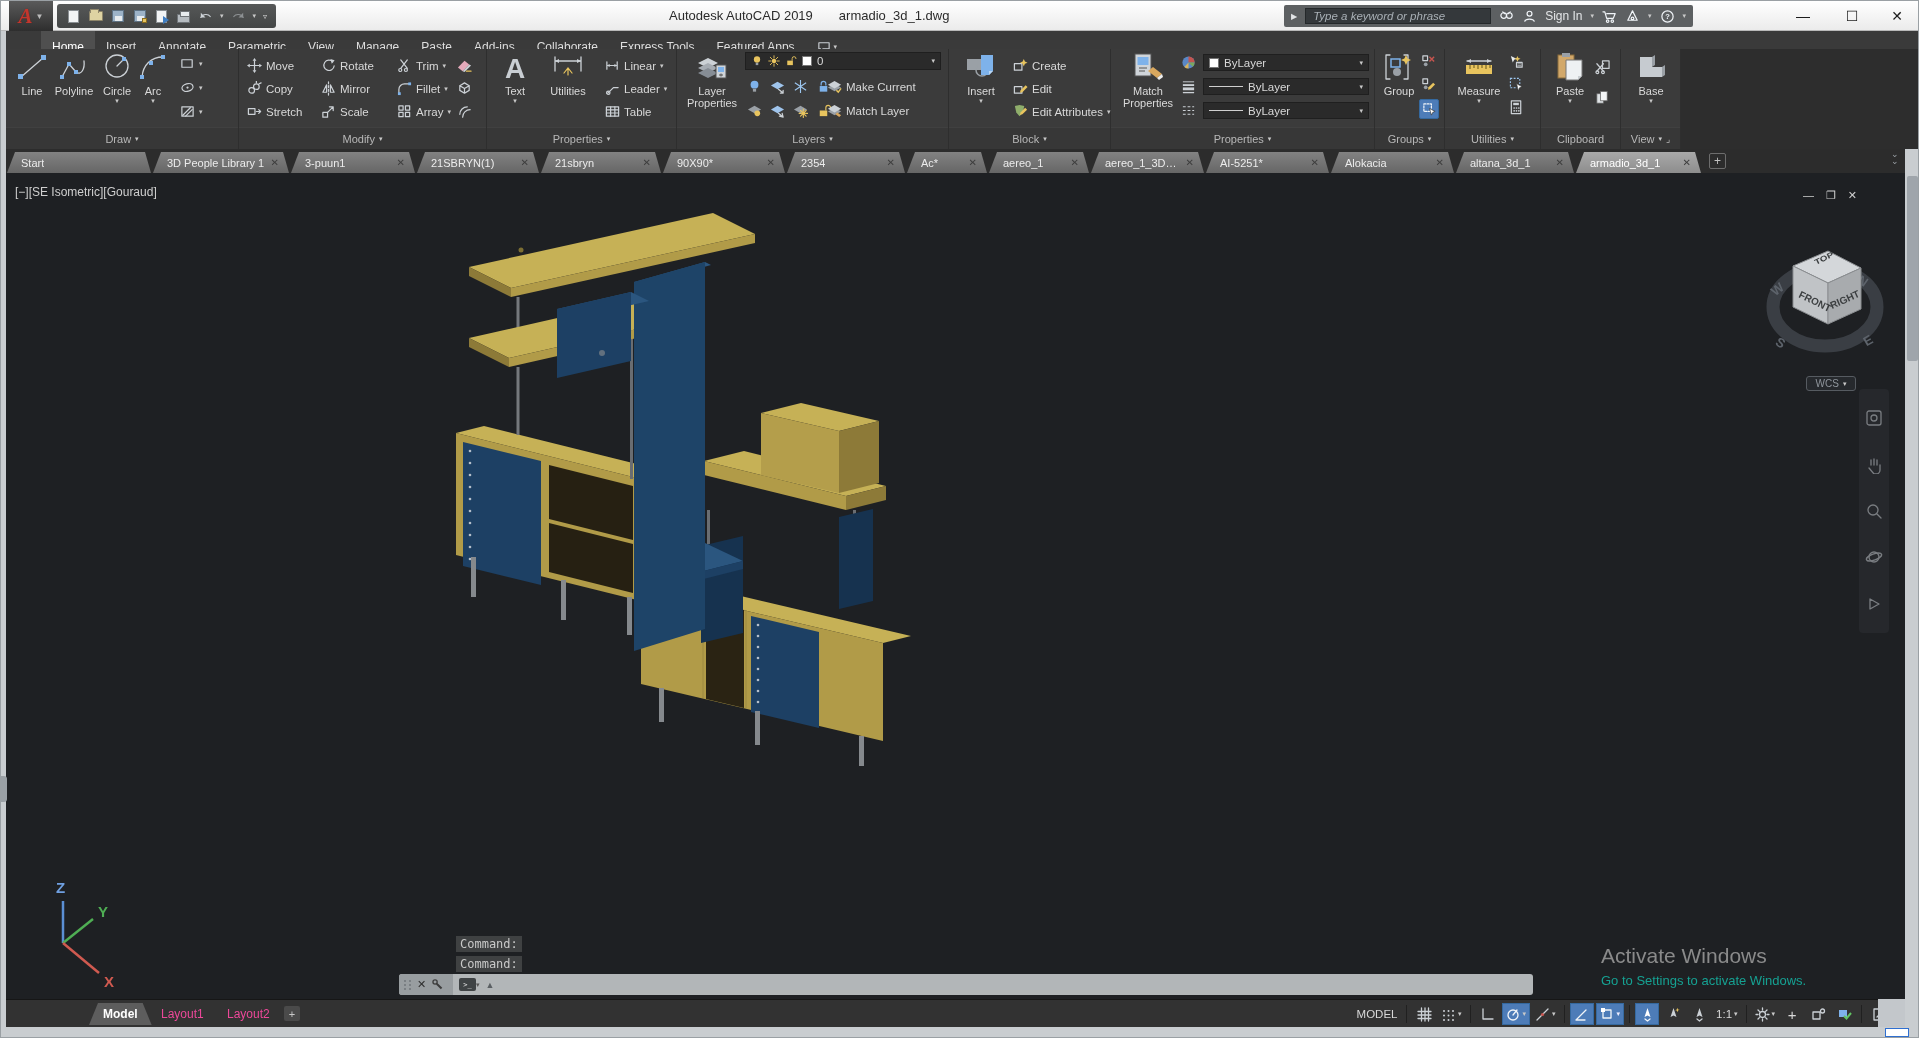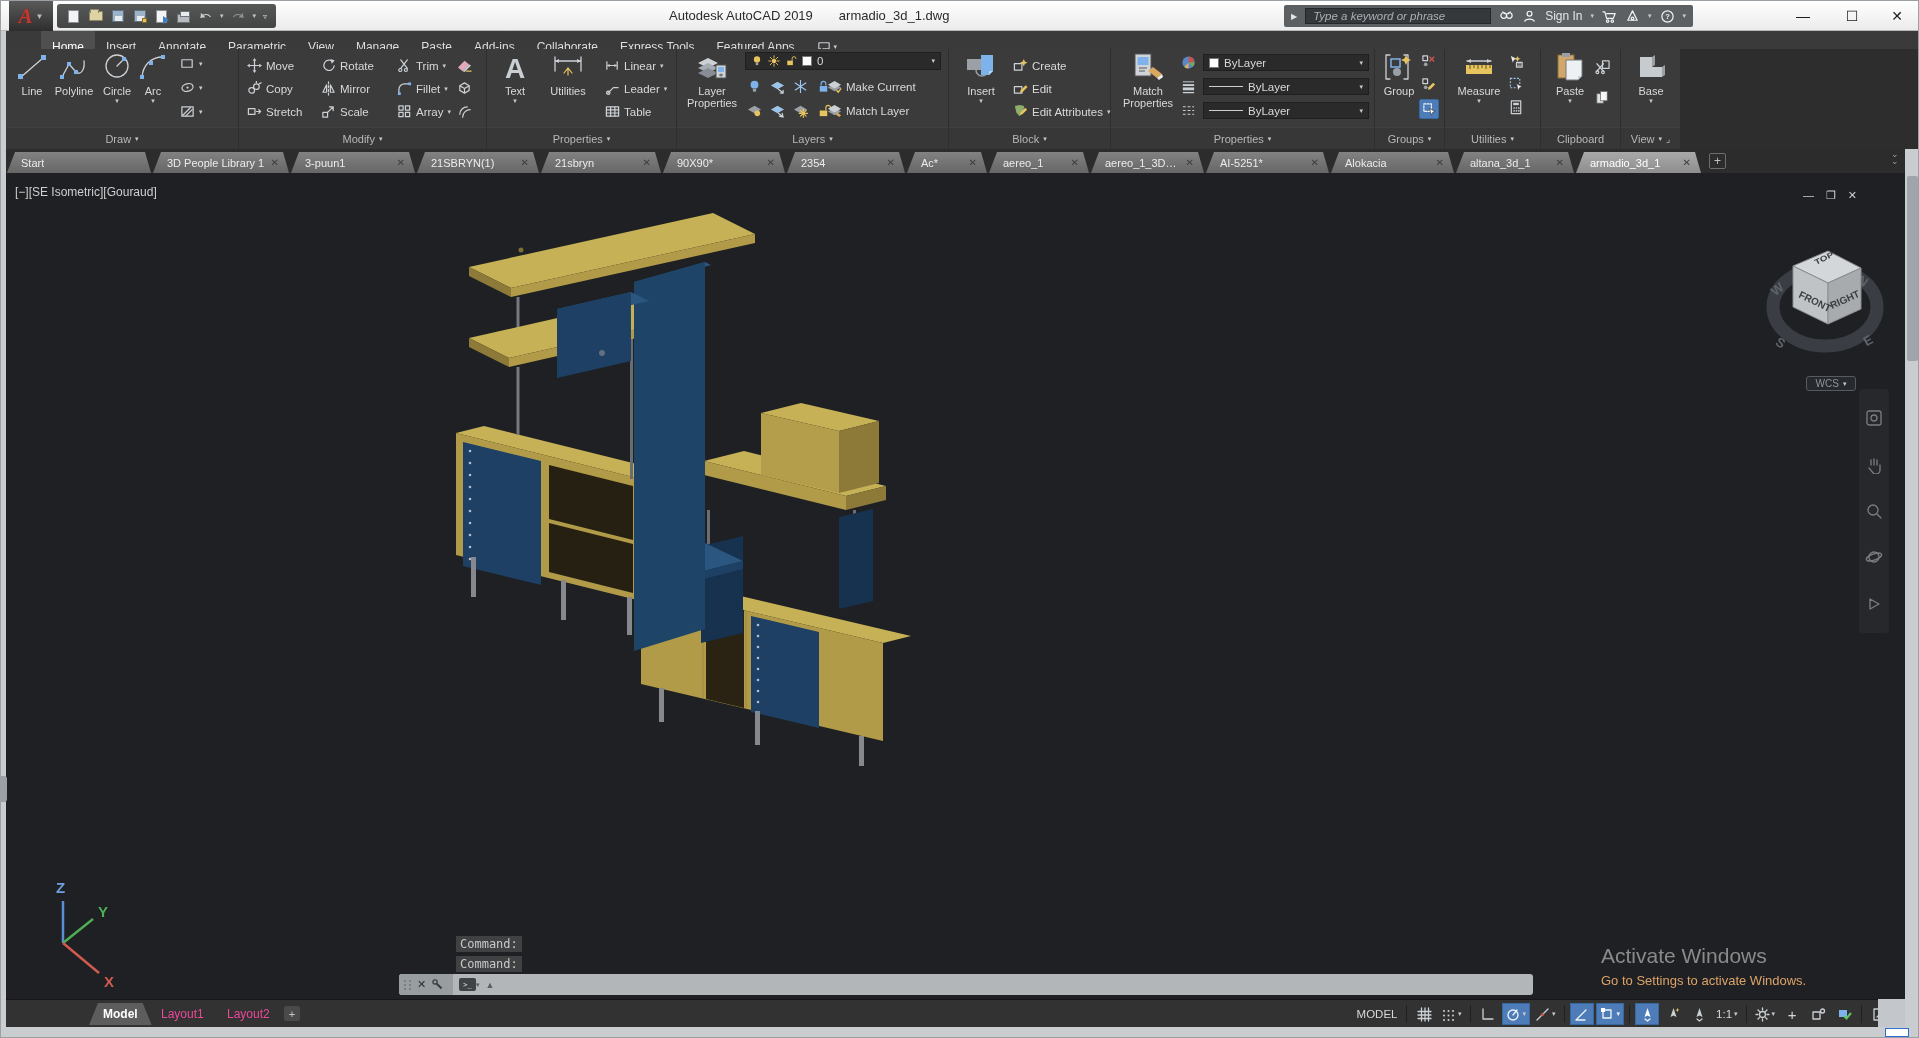--- a/index.html
+++ b/index.html
@@ -63,21 +63,21 @@
 .cmdbar{position:absolute;left:393px;top:801px;width:1134px;height:21px;background:#b2b6b8;border-radius:3px;display:flex;align-items:center}
 .cmdleft{width:54px;height:21px;background:#989da0;border-radius:3px 0 0 3px;display:flex;align-items:center;gap:5px;padding:0 5px}
 .cmdx{color:#2e2e2e;font-size:11px}
 .cmdicon{width:17px;height:13px;background:#3f4345;border-radius:2px;color:#e8e8e8;font-size:7px;display:flex;align-items:center;justify-content:center;margin-left:6px;font-family:"DejaVu Sans Mono",monospace}
 .cmdinput{flex:1;border:none;background:transparent;font-style:italic;font-size:12.5px;color:#4a4a4a;font-family:"DejaVu Sans Mono",monospace;padding:0 6px;outline:none}
 .cmdinput::placeholder{color:#4a4a4a}
 .grip{display:grid;grid-template-columns:3px 3px;gap:2px}
 .grip i{width:2px;height:2px;background:#70767a;border-radius:50%}
 .watermark{position:absolute;left:1595px;top:771px;color:#9d9d9d;opacity:.85}
 .watermark .w1{font-size:21px}
-.watermark .w2{font-size:13px;margin-top:5px;color:#fdba74}
+.watermark .w2{font-size:13px;margin-top:5px;color:#14b8a6}
 
 .vc-text{fill:#3c3f41;font-size:10px;font-weight:bold;font-family:"Liberation Sans",sans-serif}
 .ring-letter{fill:#5d636b;font-size:13px;font-weight:bold}
 .wcs{position:absolute;left:1800px;top:203px;width:50px;height:15px;background:#26292d;border:1px solid #565b61;border-radius:3px;color:#8f959c;font-size:10px;display:flex;align-items:center;justify-content:center;gap:4px}
 
 .navbar{position:absolute;right:16px;top:216px;width:30px;height:244px;background:rgba(190,200,210,0.05);border-radius:4px;display:flex;flex-direction:column;align-items:center;justify-content:space-around;padding:6px 0}
 .navbar svg{width:18px;height:18px;opacity:.5}
 
 .statusbar{position:absolute;left:0;top:998px;width:1877px;height:28px;background:#323232;border-top:1px solid #161616}
 .ltab{position:absolute;top:3px;height:22px;display:flex;align-items:center;padding:0 14px;font-size:12px;color:#ec4899;clip-path:polygon(9px 0,calc(100% - 9px) 0,100% 100%,0 100%)}

